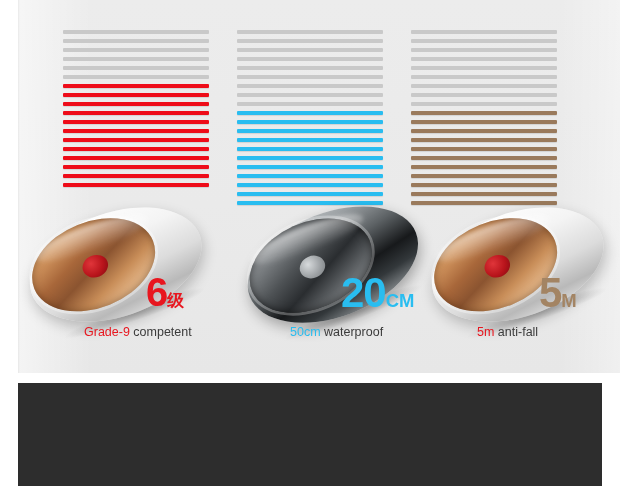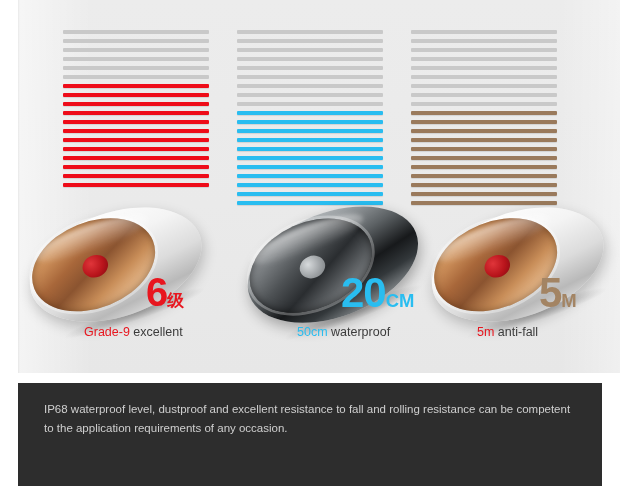--- a/index.html
+++ b/index.html
@@ -103,21 +103,21 @@
   .big-1 { left: 128px; top: 272px; font-size: 40px; color: #e8161f; }
   .big-1 .unit { font-size: .42em; }
   .big-2 { left: 323px; top: 272px; font-size: 42px; color: #29bdf0; }
   .big-3 { left: 521px; top: 272px; font-size: 42px; color: #a38463; }
 
   
   .caption { position: absolute; top: 325px; font-size: 12.5px; white-space: nowrap; color: #3b3b3b; }
   .caption .hl { font-weight: 400; }
   .cap-1 { left: 66px; }
   .cap-1 .hl { color: #e8161f; }
-  .cap-2 { left: 279px; }
+  .cap-2 { left: 272px; }
   .cap-2 .hl { color: #29bdf0; }
   .cap-3 { left: 459px; }
   .cap-3 .hl { color: #e8161f; }
 
   
   .footer {
     position: absolute; left: 18px; top: 383px; width: 584px; height: 103px;
     background: #2d2d2d; padding: 17px 26px 0 26px;
   }
   .footer h2 {
@@ -238,28 +238,27 @@
       <span>6</span><span class="unit">级</span>
     </div>
     <div class="big big-2">
       <span>20</span><span class="unit">CM</span>
     </div>
     <div class="big big-3">
       <span>5</span><span class="unit">M</span>
     </div>
 
     <div class="caption cap-1">
-      <span class="hl">Grade-9</span><span> excellent</span>
+      <span class="hl">Grade-9</span><span> competent</span>
     </div>
     <div class="caption cap-2">
       <span class="hl">50cm</span><span> waterproof</span>
     </div>
     <div class="caption cap-3">
       <span class="hl">5m</span><span> anti-fall</span>
     </div>
   </div>
 
   <div class="footer">
-    <p>IP68 waterproof level, dustproof and excellent resistance to fall and rolling resistance can be competent to the application requirements of any occasion.</p>
   </div>
   <div class="footer-strip"></div>
 
 </div>
 
 </body></html>

